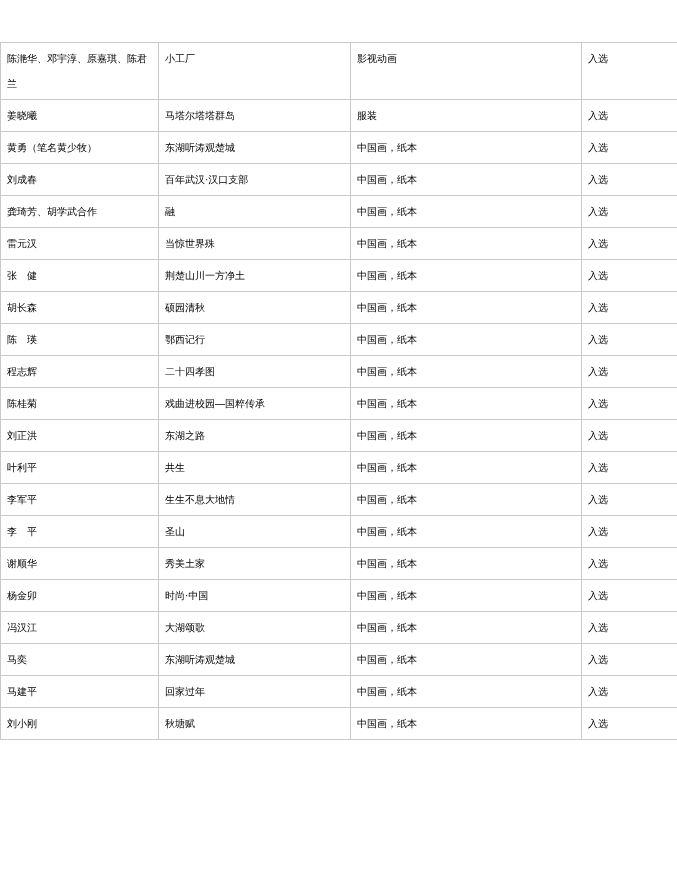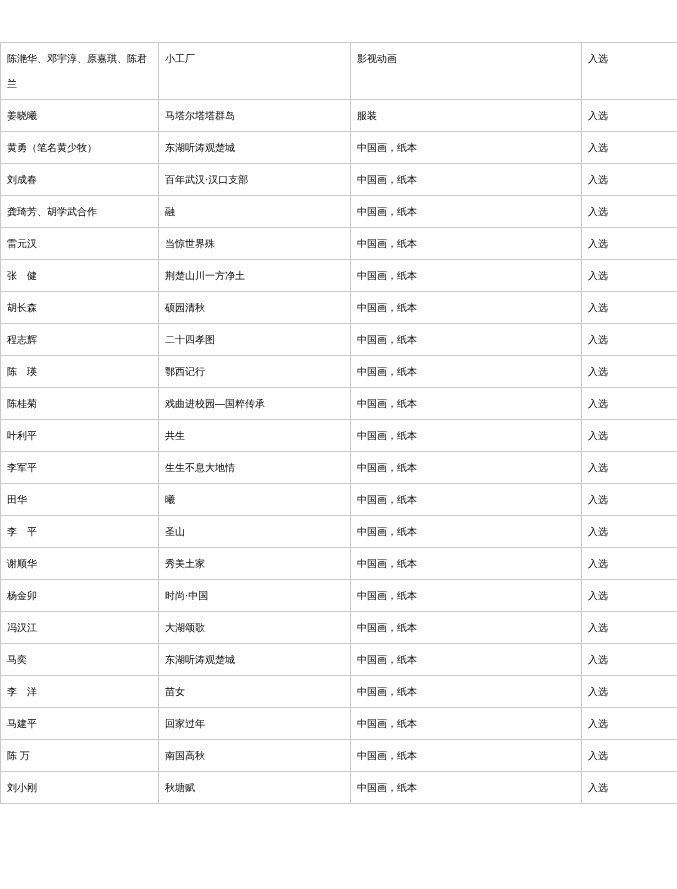--- a/index.html
+++ b/index.html
@@ -82,52 +82,52 @@
         <td>中国画，纸本</td>
         <td>入选</td>
       </tr>
       <tr>
         <td>胡长森</td>
         <td>硕园清秋</td>
         <td>中国画，纸本</td>
         <td>入选</td>
       </tr>
       <tr>
+        <td>陈　瑛</td>
+        <td>鄂西记行</td>
+        <td>中国画，纸本</td>
+        <td>入选</td>
+      </tr>
+      <tr>
         <td>程志辉</td>
         <td>二十四孝图</td>
         <td>中国画，纸本</td>
         <td>入选</td>
       </tr>
       <tr>
-        <td>陈　瑛</td>
-        <td>鄂西记行</td>
+        <td>陈桂菊</td>
+        <td>戏曲进校园—国粹传承</td>
         <td>中国画，纸本</td>
         <td>入选</td>
       </tr>
       <tr>
-        <td>陈桂菊</td>
-        <td>戏曲进校园—国粹传承</td>
+        <td>刘正洪</td>
+        <td>东湖之路</td>
         <td>中国画，纸本</td>
         <td>入选</td>
       </tr>
       <tr>
         <td>叶利平</td>
         <td>共生</td>
         <td>中国画，纸本</td>
         <td>入选</td>
       </tr>
       <tr>
         <td>李军平</td>
         <td>生生不息大地情</td>
-        <td>中国画，纸本</td>
-        <td>入选</td>
-      </tr>
-      <tr>
-        <td>田华</td>
-        <td>曦</td>
         <td>中国画，纸本</td>
         <td>入选</td>
       </tr>
       <tr>
         <td>李　平</td>
         <td>圣山</td>
         <td>中国画，纸本</td>
         <td>入选</td>
       </tr>
       <tr>
@@ -148,34 +148,22 @@
         <td>中国画，纸本</td>
         <td>入选</td>
       </tr>
       <tr>
         <td>马奕</td>
         <td>东湖听涛观楚城</td>
         <td>中国画，纸本</td>
         <td>入选</td>
       </tr>
       <tr>
-        <td>李　洋</td>
-        <td>苗女</td>
-        <td>中国画，纸本</td>
-        <td>入选</td>
-      </tr>
-      <tr>
         <td>马建平</td>
         <td>回家过年</td>
-        <td>中国画，纸本</td>
-        <td>入选</td>
-      </tr>
-      <tr>
-        <td>陈 万</td>
-        <td>南国高秋</td>
         <td>中国画，纸本</td>
         <td>入选</td>
       </tr>
       <tr>
         <td>刘小刚</td>
         <td>秋塘赋</td>
         <td>中国画，纸本</td>
         <td>入选</td>
       </tr>
     </tbody>

